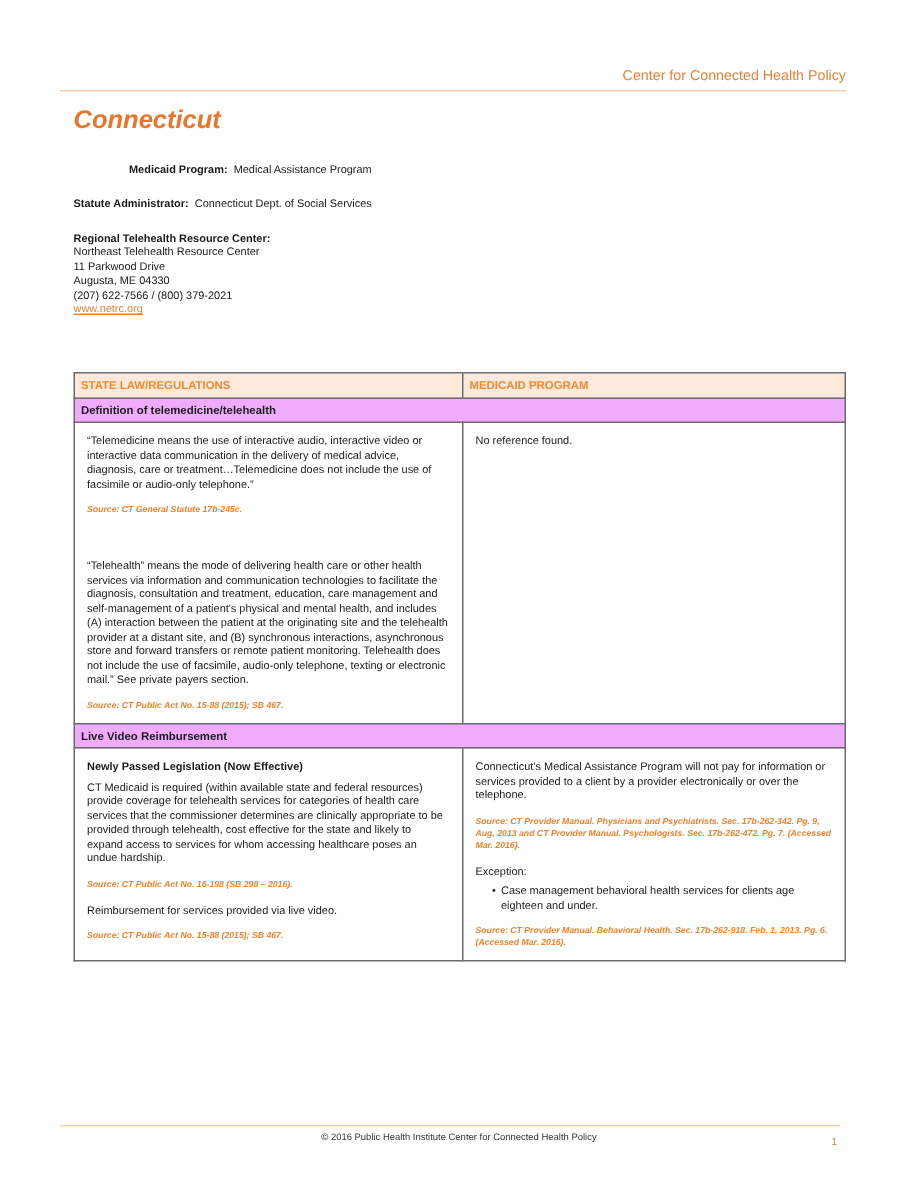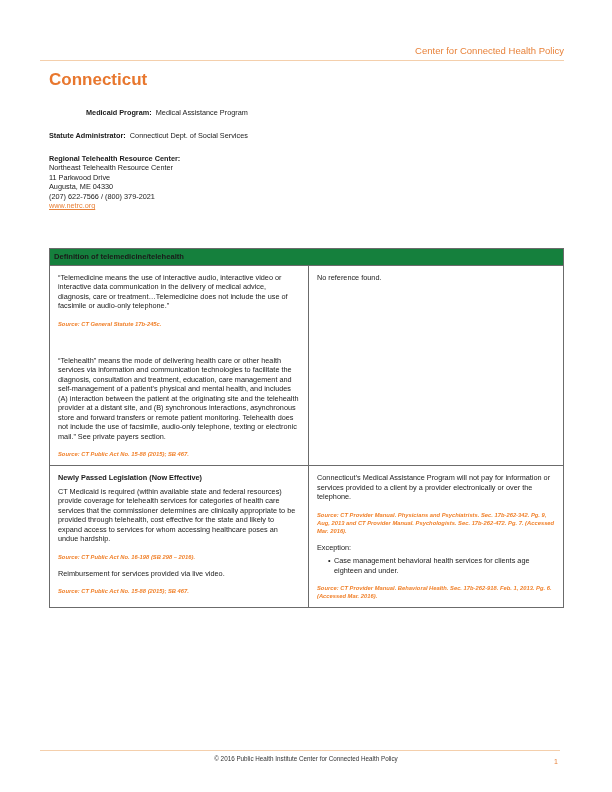--- a/index.html
+++ b/index.html
@@ -1,28 +1,28 @@
 <!DOCTYPE html>
 <html><head>
 <meta charset="utf-8">
 <style>
   html, body { margin: 0; padding: 0; background: #ffffff; }
   body { width: 612px; height: 792px; position: relative; overflow: hidden;
          font-family: "Liberation Sans", sans-serif; color: #1a1a1a; }
   .hdr-text { position: absolute; right: 48px; top: 45px; font-size: 9.5px; color: #e8823a; }
   .hdr-line { position: absolute; left: 40px; right: 48px; top: 60px; border-top: 1px solid #f4cfac; }
-  .title { position: absolute; left: 49px; top: 70px; font-size: 17px; font-weight: bold; color: #e8772e; }
+  .title { position: absolute; left: 49px; top: 70px; font-size: 17px; font-weight: bold; color: #e8772e; font-style: italic; }
   .meta { position: absolute; left: 49px; font-size: 7.3px; line-height: 9.4px; }
   .meta b { font-weight: bold; }
   .link { color: #e8823a; text-decoration: underline; }
   table.grid { position: absolute; left: 49px; top: 248px; width: 515px; border-collapse: collapse;
                font-size: 7.3px; line-height: 9.5px; }
   table.grid td { border: 1px solid #6b6b6b; vertical-align: top; padding: 3px 4px; }
   td.colhead { background: #fde9d9; color: #ee8a33; font-weight: bold; font-size: 7.6px; padding: 4px 4px 3px; }
-  td.section { background: #15803d; font-weight: bold; font-size: 7.6px; padding: 4px 4px 4px; }
+  td.section { background: #f0abfc; font-weight: bold; font-size: 7.6px; padding: 4px 4px 4px; }
   .c1 { width: 250px; }
   .src { color: #f0802a; font-style: italic; font-weight: bold; font-size: 5.8px; line-height: 8px; margin-top: 9px; }
   p { margin: 4px; }
   .gap { height: 20px; }
   .u { font-weight: bold; }
   ul { margin: 1px; padding-left: 20px; }
   ul li { list-style: none; position: relative; }
   ul li::before { content: "\2022"; position: absolute; left: -6px; }
   .foot-line { position: absolute; left: 40px; right: 52px; top: 750px; border-top: 1px solid #f4cfac; }
   .foot-text { position: absolute; left: 0; right: 0; top: 755px; text-align: center; font-size: 6.3px; color: #333; }
@@ -50,34 +50,41 @@
   <div><b>Regional Telehealth Resource Center:</b></div>
   <div>Northeast Telehealth Resource Center</div>
   <div>11 Parkwood Drive</div>
   <div>Augusta, ME 04330</div>
   <div>(207) 622-7566 / (800) 379-2021</div>
   <div><span class="link">www.netrc.org</span></div>
 </div>
 
 <table class="grid">
   <tbody>
+      <tr>
+    <td class="colhead c1">STATE LAW/REGULATIONS</td>
+    <td class="colhead">MEDICAID PROGRAM</td>
+  </tr>
   <tr>
     <td class="section" colspan="2">Definition of telemedicine/telehealth</td>
   </tr>
   <tr>
     <td class="c1">
       <p>“Telemedicine means the use of interactive audio, interactive video or interactive data communication in the delivery of medical advice, diagnosis, care or treatment…Telemedicine does not include the use of facsimile or audio-only telephone.”</p>
       <p class="src">Source: CT General Statute 17b-245c.</p>
       <div class="gap"></div>
       <p>“Telehealth” means the mode of delivering health care or other health services via information and communication technologies to facilitate the diagnosis, consultation and treatment, education, care management and self-management of a patient's physical and mental health, and includes (A) interaction between the patient at the originating site and the telehealth provider at a distant site, and (B) synchronous interactions, asynchronous store and forward transfers or remote patient monitoring. Telehealth does not include the use of facsimile, audio-only telephone, texting or electronic mail.”  See private payers section.</p>
       <p class="src">Source: CT Public Act No. 15-88 (2015); SB 467.</p>
     </td>
     <td>
       <p>No reference found.</p>
     </td>
+  </tr>
+  <tr>
+    <td class="section" colspan="2">Live Video Reimbursement</td>
   </tr>
   <tr>
     <td class="c1">
       <p class="u">Newly Passed Legislation (Now Effective)</p>
       <p>CT Medicaid is required (within available state and federal resources) provide coverage for telehealth services for categories of health care services that the commissioner determines are clinically appropriate to be provided through telehealth, cost effective for the state and likely to expand access to services for whom accessing healthcare poses an undue hardship.</p>
       <p class="src">Source: CT Public Act No. 16-198 (SB 298 – 2016).</p>
       <p style="margin-top:8px;">Reimbursement for services provided via live video.</p>
       <p class="src">Source: CT Public Act No. 15-88 (2015); SB 467.</p>
     </td>
     <td>

